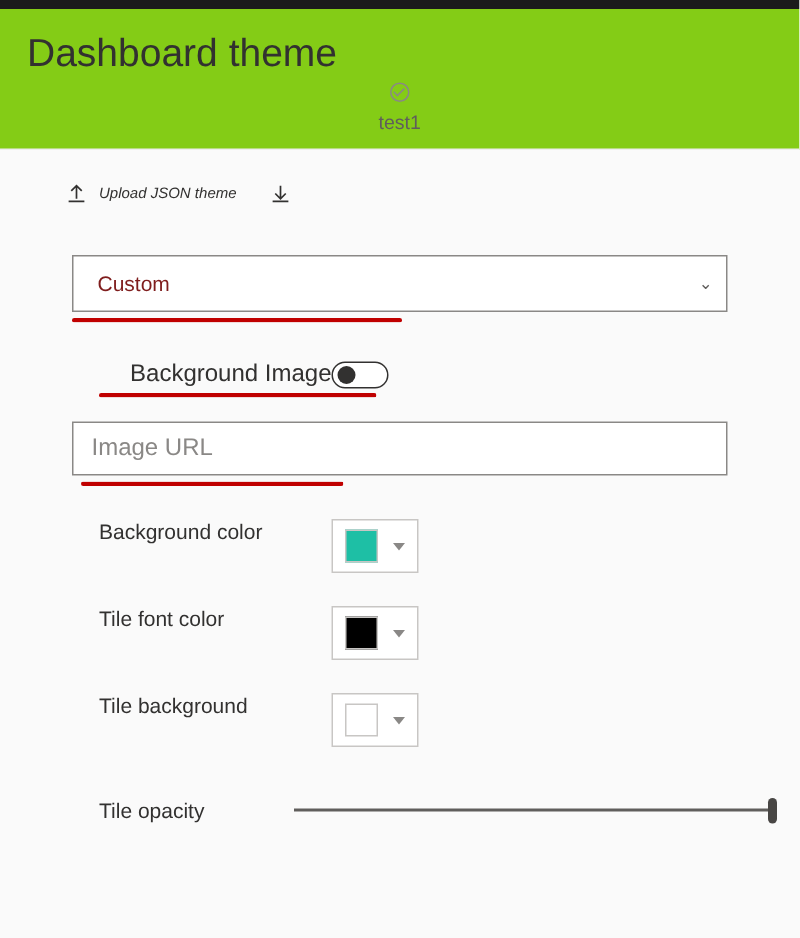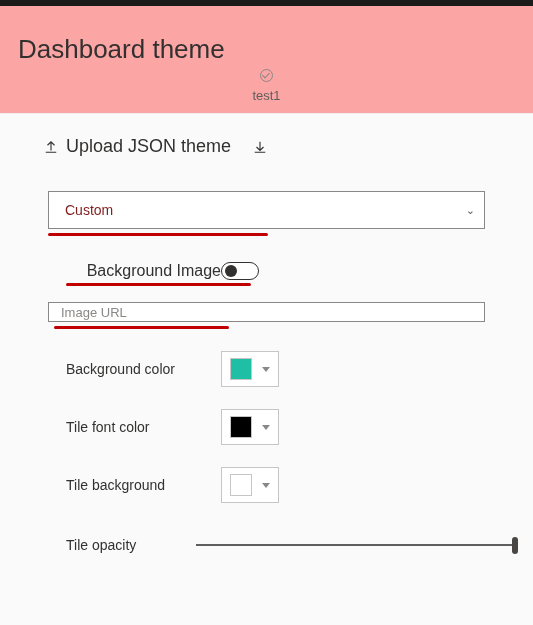--- a/index.html
+++ b/index.html
@@ -9,22 +9,22 @@
       color: #323130;
       width: 533px;
       height: 625px;
       overflow: hidden;
     }
     .topbar {
       height: 6px;
       background: #1b1b1b;
     }
     .header-block {
-      background: #fca5a5;
-      padding: 28px 18px 10px 18px;
+      background: #84cc16;
+      padding: 14px 18px 10px 18px;
       border-bottom: 1px solid #eee;
     }
     .page-title {
       font-size: 26px;
       font-weight: 300;
       color: #323130;
       line-height: 1.2;
     }
     .subtitle-row {
       display: flex;
@@ -51,22 +51,23 @@
       border-width: 0 1.5px 1.5px 0;
       transform: rotate(45deg);
     }
     .content {
       padding: 18px 18px 0 18px;
     }
     .action-row {
       display: flex;
       gap: 22px;
       margin: 4px 0 34px 26px;
-      font-size: 18px;
-      color: #323130;
+      font-size: 10px;
+      color: #323130;
+      font-style: italic;
     }
     .action-link {
       display: inline-flex;
       align-items: center;
       gap: 8px;
       cursor: pointer;
     }
     .action-link svg { width: 14px; height: 14px; stroke: #323130; stroke-width: 1.3; fill: none; }
     .select-wrap {
       margin: 0 30px;
@@ -115,31 +116,31 @@
       content:"";
       position:absolute;
       left:3px; top:2px;
       width:12px; height:12px;
       border-radius:50%;
       background:#323130;
     }
     .input-row { margin: 16px 30px 0 30px; }
     input.url-input {
       width: 100%;
-      height: 20px;
+      height: 36px;
       border: 1px solid #8a8886;
       background: #fff;
       padding: 0 12px;
-      font-size: 13px;
+      font-size: 16px;
       color: #323130;
     }
     input.url-input::placeholder { color: #8a8886; }
     .color-row {
       display: flex;
-      align-items: center;
+      align-items: flex-start;
       margin: 22px 48px 0 48px;
       font-size: 14px;
     }
     .color-row .label { width: 155px; }
     .color-picker {
       display: inline-flex;
       align-items: center;
       border: 1px solid #c8c6c4;
       background: #fff;
       height: 36px;

